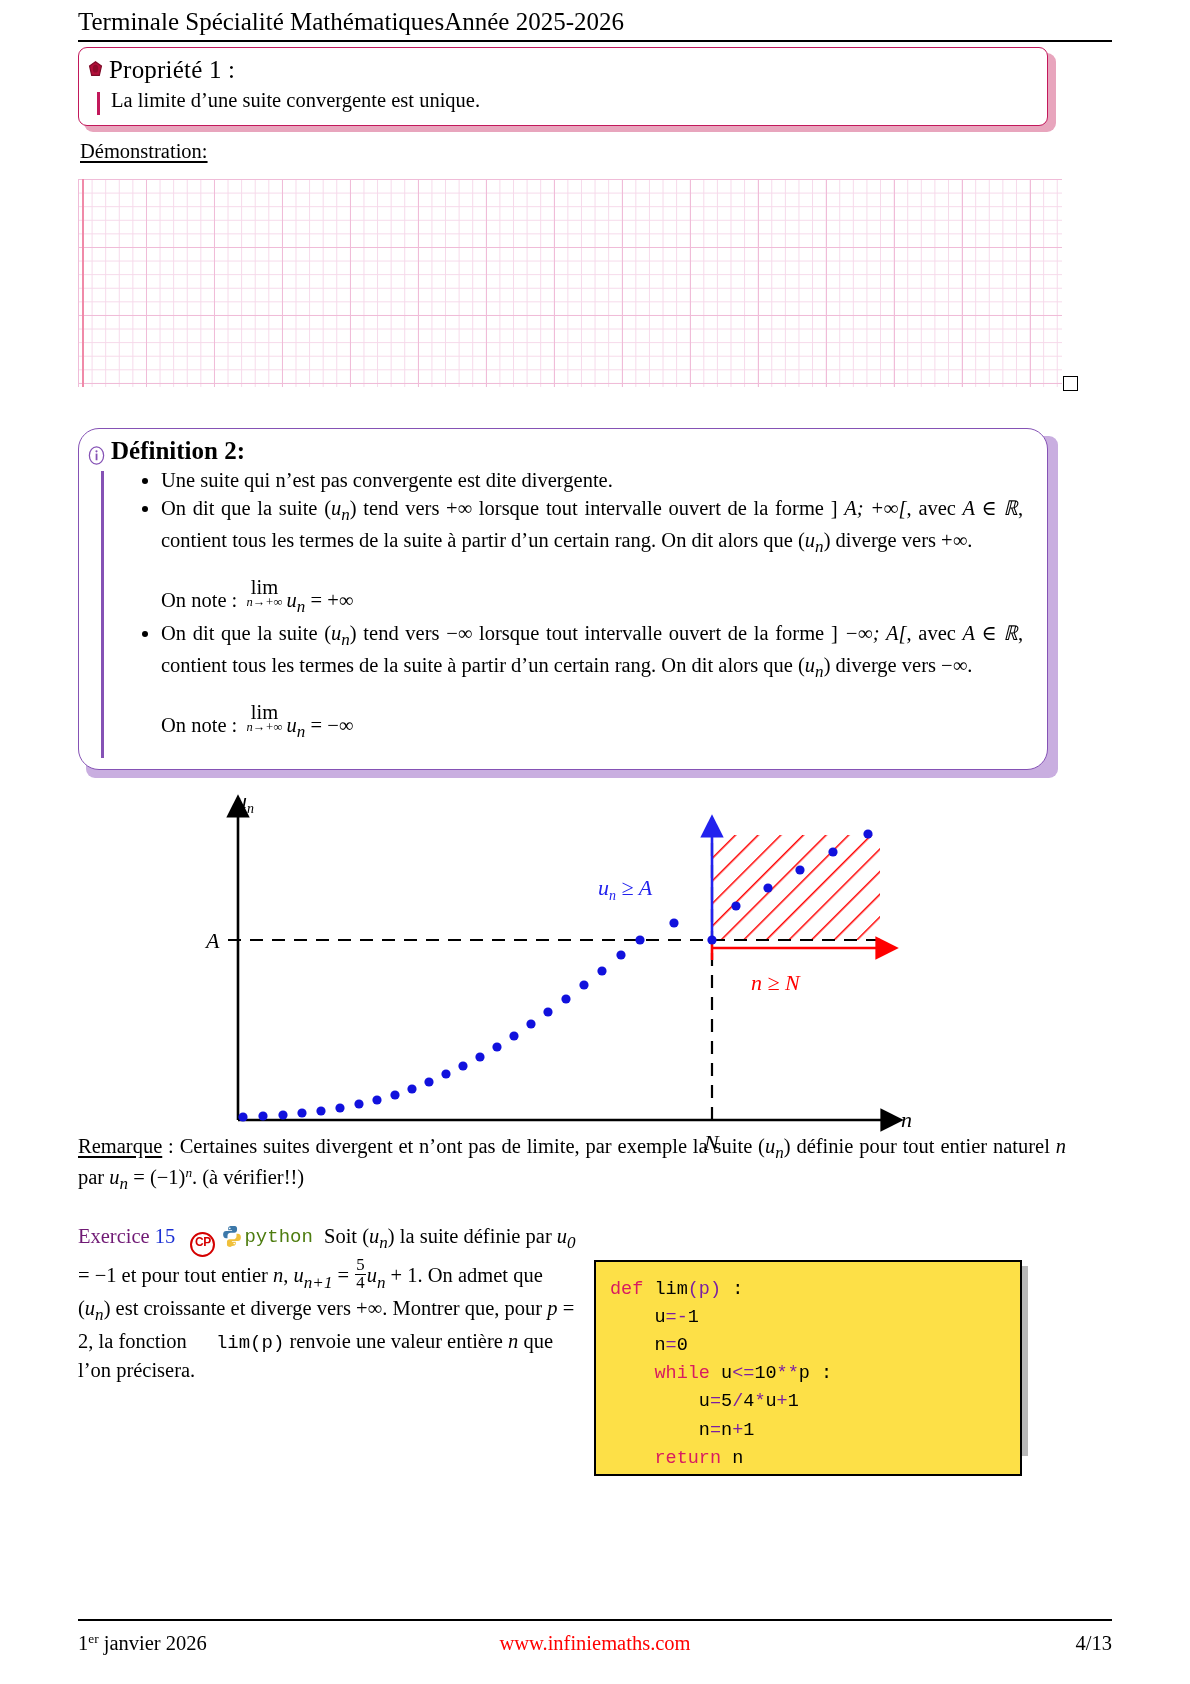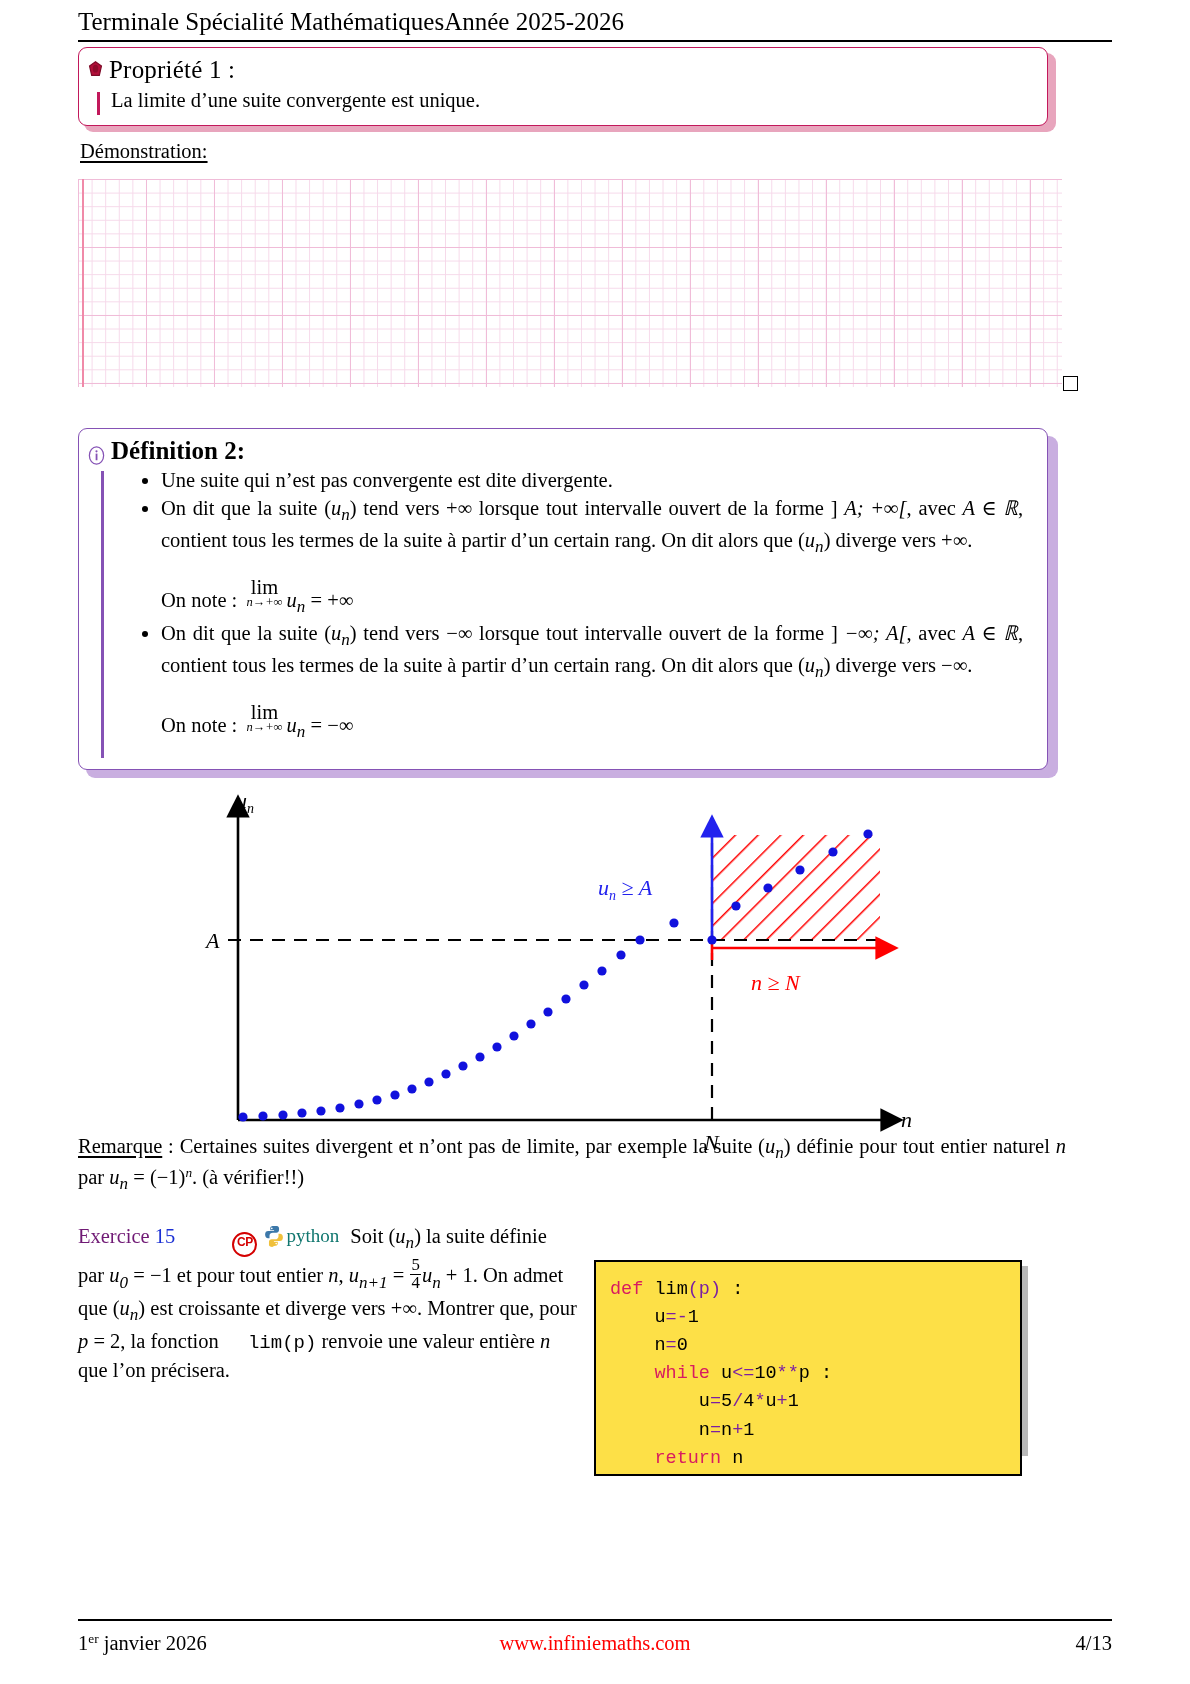--- a/index.html
+++ b/index.html
@@ -61,21 +61,21 @@
   }
   .grid-margin{position:absolute;left:4px;top:0;width:2px;height:208px;background:#f08aa8;}
   .qed{position:absolute;left:1063px;top:376px;width:13px;height:13px;border:1.8px solid #000;}
   
   .defbox-shadow{
     position:absolute;left:86px;top:436px;width:972px;height:342px;
     background:#c9aee0;border-radius:9px;
   }
   .defbox{
     position:absolute;left:78px;top:428px;width:968px;height:340px;
-    border:1.8px solid #8552b5;border-radius:9px;background:#fff;
+    border:1.8px solid #8552b5;border-radius:21px;background:#fff;
   }
   .def-title{position:absolute;left:32px;top:8px;font-size:25px;font-weight:bold;}
   .info-icon{position:absolute;left:8px;top:17px;}
   .def-bar{position:absolute;left:22px;top:42px;width:3px;height:287px;background:#8552b5;}
   .def-list{
     position:absolute;left:54px;top:38px;width:890px;
     font-size:20.5px;line-height:1.33;
   }
   .def-list li{margin-bottom:1px;}
   .def-list ul{margin:0;padding-left:28px;list-style:disc;}
@@ -91,24 +91,24 @@
   
   .remark{position:absolute;left:78px;top:1133px;width:988px;font-size:20.5px;line-height:1.3;text-align:justify;}
   .ul-label{text-decoration:underline;text-underline-offset:3px;}
   
   .exo{position:absolute;left:78px;top:1222px;width:500px;font-size:20.5px;line-height:1.38;}
   .exo-title{color:#701a75;font-weight:normal;}
   .exo-num{color:#1a2fd4;}
   .badge-cp{
     display:inline-block;width:21px;height:21px;border:2px solid #d40000;border-radius:50%;
     color:#d40000;font-size:12px;font-weight:bold;line-height:17px;text-align:center;
-    vertical-align:-3px;font-family:"Liberation Sans",sans-serif;letter-spacing:-.5px;margin-left:42px;
+    vertical-align:-3px;font-family:"Liberation Sans",sans-serif;letter-spacing:-.5px;
   }
   .pylogo{display:inline-block;vertical-align:-4px;margin:0 1px 0 6px;}
-  .pyword{color:#0f766e;font-family:Liberation Serif, serif;font-size:19px;vertical-align:1px;}
+  .pyword{color:#4d7c0f;font-family:Liberation Mono, monospace;font-size:19px;vertical-align:1px;}
   code,.mono{font-family:"Liberation Mono","DejaVu Sans Mono",monospace;margin-left:24px;}
   
   .frac{display:inline-block;vertical-align:-0.32em;text-align:center;font-size:.82em;line-height:1;margin:0 1px;}
   .frac .num{display:block;border-bottom:1.1px solid #000;padding:0 1px;}
   .frac .den{display:block;padding:0 1px;}
   
   .codeshadow{position:absolute;left:600px;top:1266px;width:428px;height:190px;background:#b8b8b8;}
   .codebox{
     position:absolute;left:594px;top:1260px;width:428px;height:216px;
     background:#fde047;border:2px solid #000;box-sizing:border-box;

